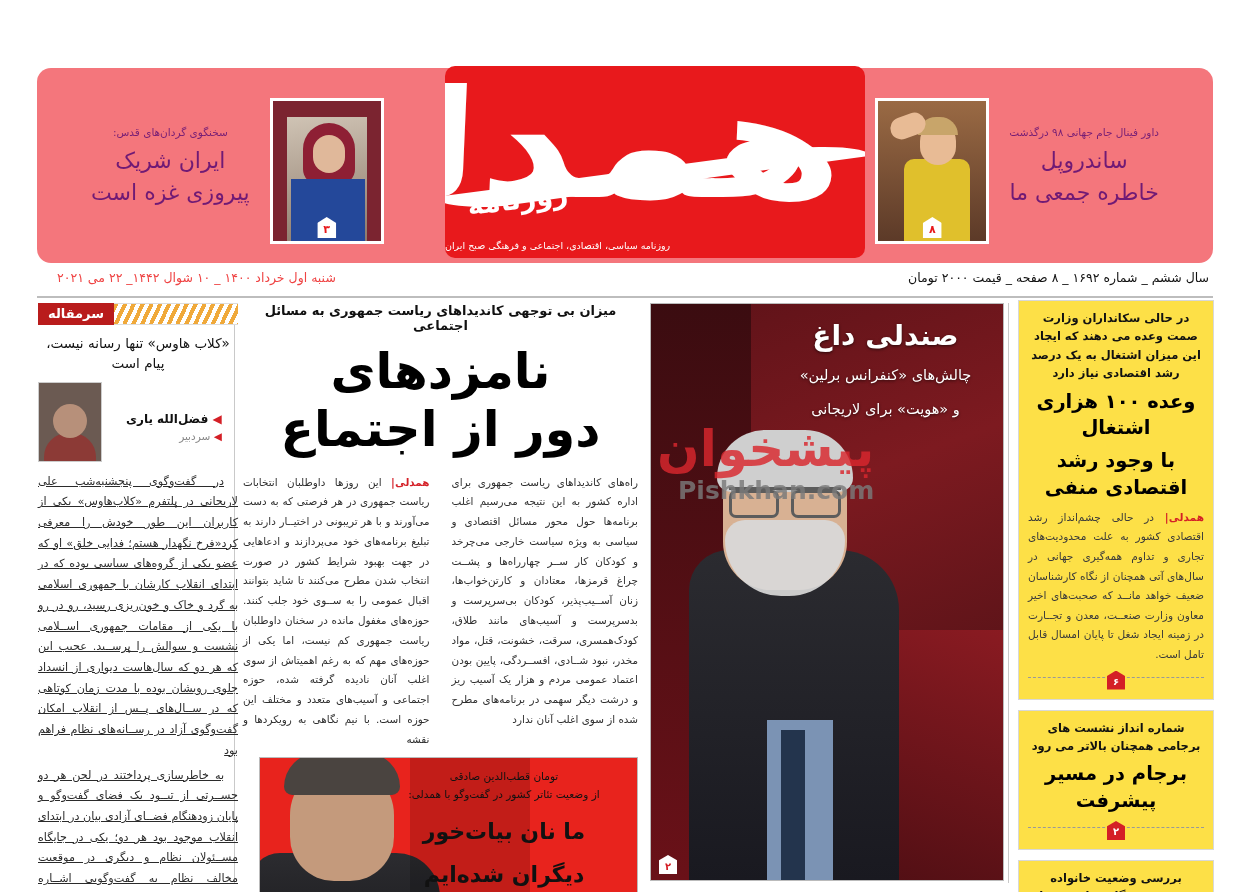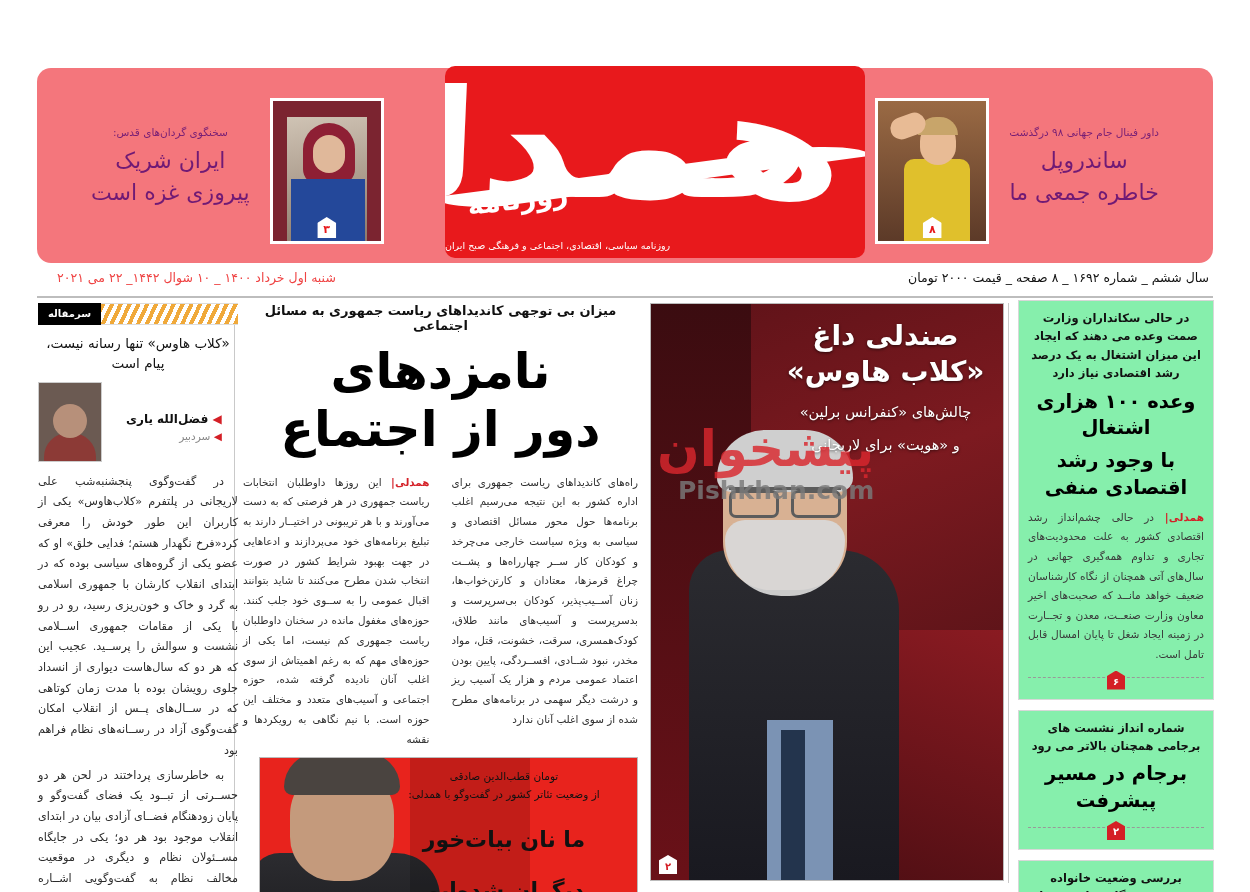--- a/index.html
+++ b/index.html
@@ -79,21 +79,21 @@
   .date-left{position:absolute;right:4px;top:4px;font-size:12.5px;color:#111;}
   .date-right{position:absolute;left:4px;top:4px;font-size:12.5px;color:#ef4444;margin-left:16px;}
 
   
   .col-edit{position:absolute;right:1012px;top:303px;width:200px;}
   .col-right{position:absolute;left:1018px;top:300px;width:196px;}
   .col-center{position:absolute;left:243px;top:303px;width:762px;}
 
   
   .sec-head{position:relative;height:22px;margin-bottom:8px;display:flex;flex-direction:row-reverse;align-items:stretch;}
-  .sec-tag{background:#000000;color:#fff;font-size:10px;font-weight:bold;
+  .sec-tag{background:#b91c1c;color:#fff;font-size:13px;font-weight:bold;
     padding:2px 10px 3px;display:flex;align-items:center;letter-spacing:.5px;}
   .sec-hatch{flex:1;
     background:repeating-linear-gradient(115deg,#f0a93a 0 4px,#ffffff 4px 8px);
     border-top:1px solid #ddd;border-bottom:1px solid #ddd;}
 
   .edit-title{font-size:13.5px;font-weight:normal;text-align:center;color:#111;margin:6px 0 8px;line-height:1.5;}
   .author-row{display:flex;flex-direction:row-reverse;align-items:flex-start;justify-content:flex-start;gap:8px;margin:2px 0 10px;}
   .author-photo{width:62px;height:78px;background:#6b5a52;border:1px solid #ccc;position:relative;flex:none;}
   .author-photo:after{content:"";position:absolute;left:50%;top:28%;transform:translateX(-50%);
     width:34px;height:34px;border-radius:50%;background:#b7907a;}
@@ -102,24 +102,24 @@
   .author-meta{text-align:right;padding-top:30px;margin-left:16px;}
   .author-name{font-size:12px;font-weight:bold;color:#111;}
   .author-name .mk{color:#d41f26;}
   .author-role{font-size:10.5px;color:#888;margin-top:4px;}
   .author-role .mk{color:#d41f26;}
 
   .body-text{
     font-size:11.2px;line-height:1.85;color:#2b2b2b;text-align:justify;
     text-align-last:right;
   }
-  .body-text p{margin:0 0 4px;text-indent:14px;}
-
-  
-  .rcard{border:1px solid #d8d8d8;padding:8px 9px 14px;margin-bottom:10px;position:relative;background:#86efac;}
+  .body-text p{margin:0 0 4px;text-indent:14px;text-decoration:underline;}
+
+  
+  .rcard{border:1px solid #d8d8d8;padding:8px 9px 14px;margin-bottom:10px;position:relative;background:#fde047;}
   .rcard .kicker{font-size:11.5px;font-weight:bold;line-height:1.6;text-align:center;color:#111;}
   .rcard .headline{font-size:19.5px;font-weight:bold;line-height:1.35;text-align:center;color:#000;margin:6px 0 7px;}
   .rcard .lede{font-size:10.6px;line-height:1.85;text-align:justify;text-align-last:right;color:#3a3a3a;}
   .rcard .lede .src{color:#d41f26;font-weight:bold;}
   .rule-badge{position:relative;height:14px;margin-top:6px;}
   .rule-badge .dash{position:absolute;left:0;right:0;top:6px;border-top:1px dashed #999;}
   .pg{position:absolute;left:50%;top:0;transform:translateX(-50%);
     width:18px;height:19px;background:#d41f26;
     clip-path:polygon(50% 0%, 100% 28%, 100% 100%, 0 100%, 0 28%);
     color:#fff;font-size:10px;font-weight:bold;
@@ -184,21 +184,21 @@
     background:linear-gradient(180deg,#2c2c30,#17171a);border-radius:30px 44px 0 0;}
   .bot-photo .m-collar{position:absolute;left:46px;bottom:0;width:54px;height:70px;background:#16494a;}
   .bot-photo .m-head{position:absolute;left:30px;bottom:82px;width:104px;height:116px;
     background:#c49a7c;border-radius:50px 50px 44px 44px;}
   .bot-photo .m-hair{position:absolute;left:24px;bottom:168px;width:116px;height:42px;
     background:#4a4440;border-radius:58px 58px 14px 14px;}
   .bot-photo .shadow{position:absolute;left:150px;bottom:0;width:120px;height:205px;
     background:rgba(0,0,0,.16);}
   .bot-cap{position:absolute;right:8px;top:10px;width:250px;text-align:center;z-index:3;}
   .bot-cap .k1{font-size:10.5px;color:#111;line-height:1.7;}
-  .bot-cap .k2{font-size:22px;font-weight:bold;color:#111;line-height:1.42;margin-top:20px;}
+  .bot-cap .k2{font-size:22px;font-weight:bold;color:#111;line-height:1.42;margin-top:12px;}
 
   .vrule{position:absolute;top:303px;width:1px;background:#c9c9c9;height:580px;}
   .vr-a{left:1008px;} .vr-b{left:234px;}
 </style>
 </head>
 <body>
 
 <div class="page">
 
   <div class="masthead">
@@ -319,21 +319,20 @@
           <div class="fig-body"></div>
           <div class="fig-shirt"></div>
           <div class="fig-tie"></div>
           <div class="fig-head"></div>
           <div class="fig-beard"></div>
           <div class="fig-hair"></div>
           <div class="fig-glass"></div>
         </div>
         <div class="ph-cap">
           <div class="t1">صندلی داغ</div>
-          <div class="t1">«کلاب هاوس»</div>
           <div class="t2">چالش‌های «کنفرانس برلین»</div>
           <div class="t2">و «هویت» برای لاریجانی</div>
         </div>
         <div class="wm">
           <div class="wm1">پیشخوان</div>
           <div class="wm2">Pishkhan.com</div>
         </div>
         <div class="ph-badge">۲</div>
       </div>
     </div>

